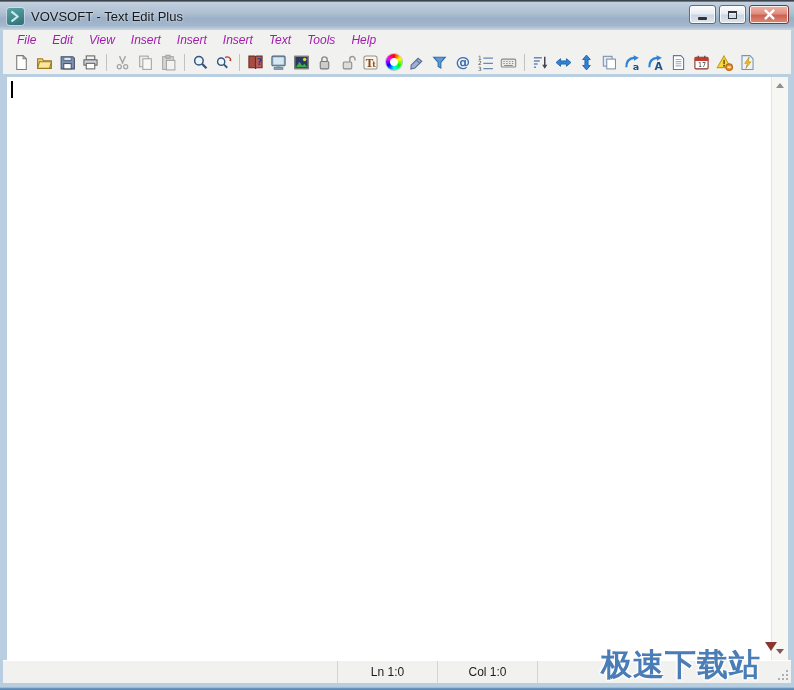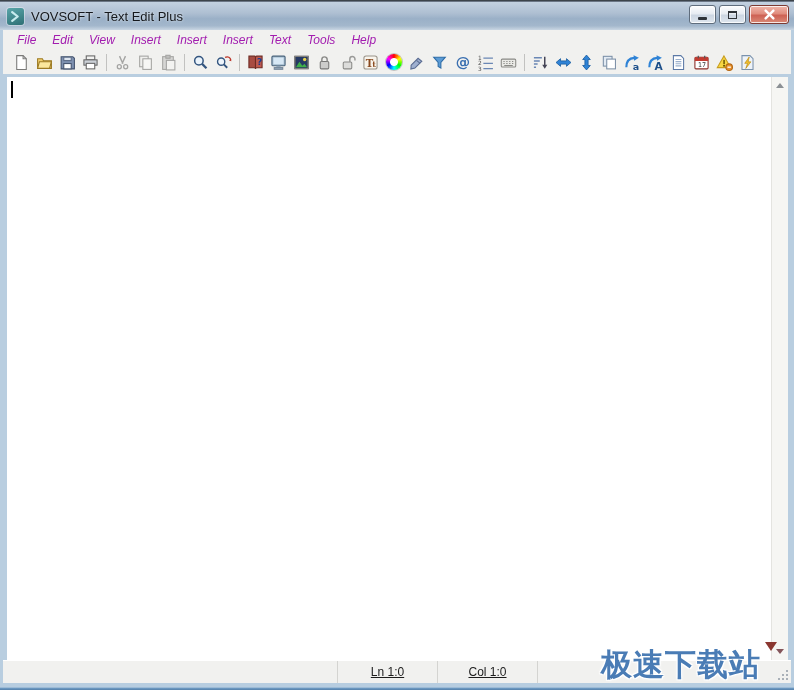--- a/index.html
+++ b/index.html
@@ -47,21 +47,21 @@
   .editor{flex:1;background:#fff;position:relative;}
   .caret{position:absolute;left:4px;top:4px;width:2px;height:17px;background:#000;}
   .scrollbar{width:17px;background:#f6f6f3;border-left:1px solid #e4e4e0;display:flex;flex-direction:column;}
   .sb-btn{height:17px;display:flex;align-items:center;justify-content:center;}
   .tri-up{width:0;height:0;border-left:4px solid transparent;border-right:4px solid transparent;border-bottom:5px solid #8b9094;}
   .tri-down{width:0;height:0;border-left:4px solid transparent;border-right:4px solid transparent;border-top:5px solid #84555a;}
   .sb-track{flex:1;}
   
   .statusbar{height:23px;margin:0 3px;background:#f1f1ef;border-top:1px solid #fff;
     display:flex;align-items:center;font-size:12px;color:#1c1c1c;}
-  .sp{height:100%;display:flex;align-items:center;justify-content:center;text-decoration:underline;}
+  .sp{height:100%;display:flex;align-items:center;justify-content:center;}
   .sp0{width:334px;}
   .sp1,.sp2,.sp3{width:100px;border-left:1px solid #d4d4d1;}
   .sp4{flex:1;border-left:1px solid #d4d4d1;position:relative;}
   .grip{position:absolute;right:1px;bottom:1px;}
   
   .bottom-frame{height:7px;background:linear-gradient(180deg,#b7cde0 0%,#b7cde0 55%,#9dbbd6 55%,#9dbbd6 72%,#6f9cc5 72%,#547fa9 100%);}
   
   .watermark{
     position:absolute;right:33px;bottom:4px;
     font-size:31px;font-weight:bold;color:#4a7cb5;letter-spacing:1px;

